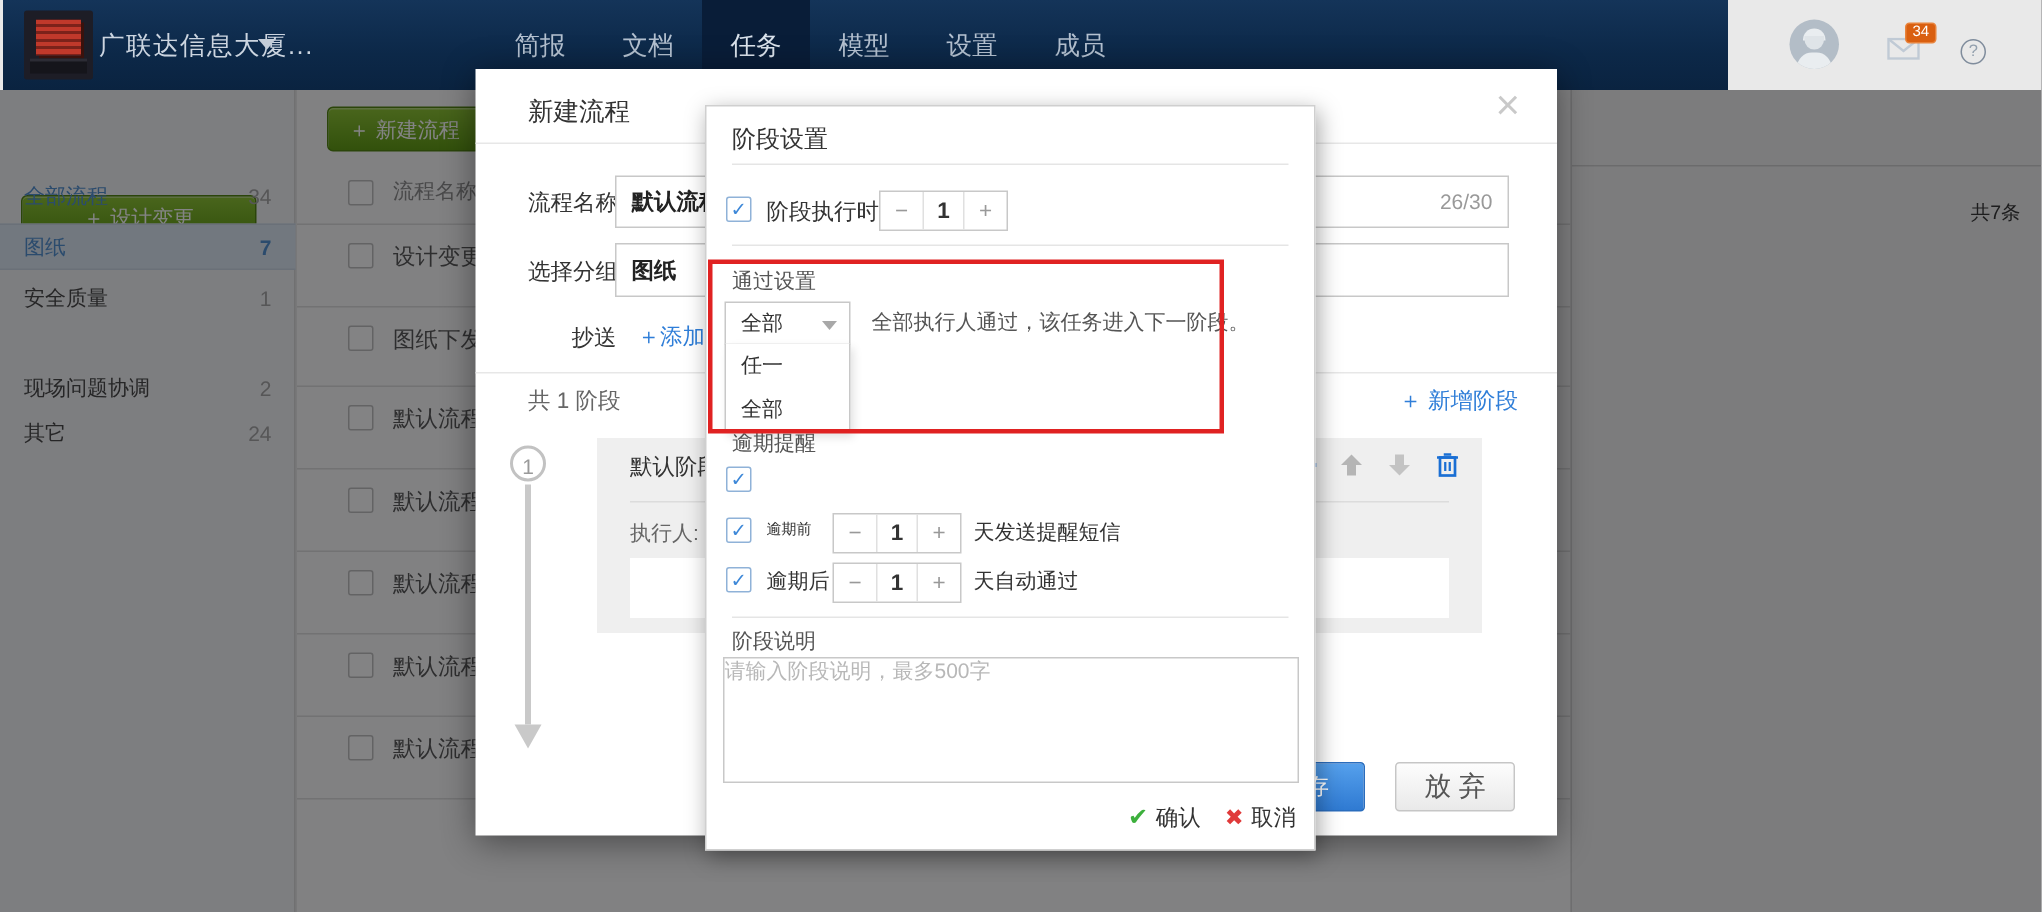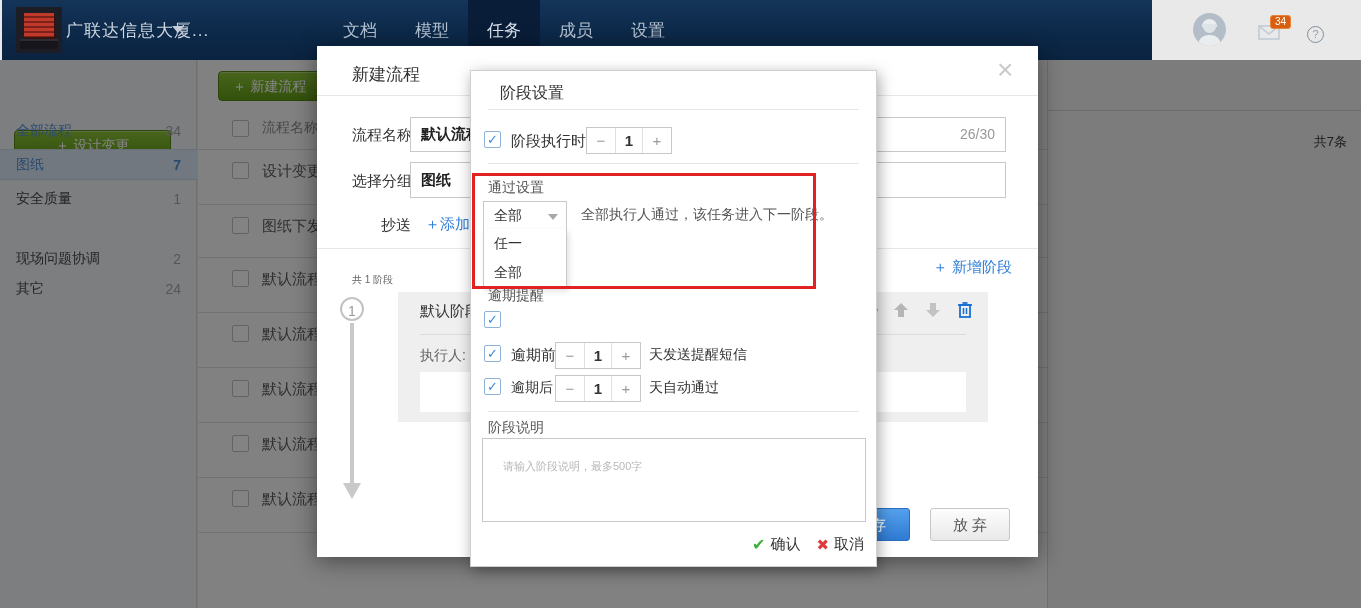--- a/index.html
+++ b/index.html
@@ -70,88 +70,89 @@
   .flabel { position:absolute; font-size:15px; color:#333; }
   .inputbox { position:absolute; border:1px solid #c8c8c8; background:#fff; }
   .m1-name { left:93px; top:71px; width:596px; height:35px; }
   .m1-name input { width:100%; height:100%; border:0; outline:none; padding:0 56px 0 10px;
     font-size:15px; font-weight:bold; color:#222; font-family:inherit; background:transparent; }
   .m1-counter { position:absolute; right:10px; top:8px; font-size:14px; color:#999; }
   .m1-group { left:93px; top:116px; width:596px; height:36px; cursor:pointer; }
   .m1-group .val { position:absolute; left:10px; top:8px; font-size:15px; font-weight:bold; color:#222; }
   .bluelink { color:#2f7ed8; font-size:15px; cursor:pointer; }
   .m1-sep2 { position:absolute; left:0; top:202px; width:721px; border-top:1px solid #e7e7e7; }
-  .m1-stagecount { position:absolute; left:35px; top:227px; font-size:10px; color:#666; }
+  .m1-stagecount { position:absolute; left:35px; top:212px; font-size:15px; color:#666; }
   .m1-addstage { position:absolute; right:26px; top:212px; }
   .stage-circle { position:absolute; left:23px; top:251px; width:24px; height:24px; border:2px solid #c2c2c2;
     border-radius:50%; color:#999; font-size:14px; text-align:center; line-height:24px; background:#fff; }
   .stage-line { position:absolute; left:33px; top:277px; width:4px; height:160px; background:#c9c9c9; }
   .stage-arrow { position:absolute; left:26px; top:437px; width:0; height:0;
     border-left:9px solid transparent; border-right:9px solid transparent; border-top:16px solid #c9c9c9; }
   .stage-panel { position:absolute; left:81px; top:246px; width:590px; height:130px; background:#efefef; }
   .sp-name { position:absolute; left:22px; top:10px; font-size:15px; color:#333; }
   .sp-icons { position:absolute; right:14px; top:9px; display:flex; gap:14px; align-items:center; }
   .sp-icons .ic { width:18px; height:18px; cursor:pointer; }
   .sp-sep { position:absolute; left:22px; right:22px; top:42px; border-top:1px solid #dcdcdc; }
   .sp-exec { position:absolute; left:22px; top:55px; font-size:14px; color:#666; }
   .sp-box { position:absolute; left:22px; top:80px; width:546px; height:40px; background:#fff; }
   .btn-blue { position:absolute; left:511px; top:462px; width:82px; height:33px;
     background:linear-gradient(180deg,#55a0ec,#2f7ad2); border:1px solid #2a6dbd; border-radius:3px;
     color:#fff; font-size:15px; text-align:center; line-height:31px; cursor:pointer; }
   .btn-gray { position:absolute; left:613px; top:462px; width:80px; height:33px;
     background:linear-gradient(180deg,#fdfdfd,#e9e9e9); border:1px solid #c6c6c6; border-radius:3px;
-    color:#555; font-size:15px; text-align:center; line-height:31px; cursor:pointer; }
+    color:#555; font-size:18px; text-align:center; line-height:31px; cursor:pointer; }
 
   
   .modal2 { position:absolute; left:470px; top:70px; width:407px; height:497px; background:#fff;
     border:1px solid #cfcfcf; box-shadow:2px 4px 14px rgba(0,0,0,.35); z-index:7; }
-  .m2-title { position:absolute; left:17px; top:12px; font-size:16px; color:#333;margin-left:12px; }
+  .m2-title { position:absolute; left:17px; top:12px; font-size:16px; color:#333; }
   .m2-sep { position:absolute; left:17px; right:17px; border-top:1px solid #e5e5e5; }
   .chkbox { position:absolute; width:17px; height:17px; border:1px solid #8fb2d8; border-radius:2px;
     background:#fff; color:#3c87d8; font-size:13px; font-weight:bold; text-align:center; line-height:15px; cursor:pointer; }
   .m2-lbl { position:absolute; font-size:15px; color:#333; }
   .stepper { position:absolute; display:flex; border:1px solid #c8c8c8; background:#fff; height:27px; }
   .stepper .cell { width:28px; text-align:center; line-height:25px; font-size:15px; color:#999; cursor:pointer; }
   .stepper .cell.val { color:#333; font-weight:bold; border-left:1px solid #e0e0e0; border-right:1px solid #e0e0e0; cursor:default; }
   .sec-lbl { position:absolute; left:17px; font-size:14px; color:#555; }
   .m2-select { position:absolute; left:12px; top:130px; width:84px; height:29px; border:1px solid #c8c8c8;
     background:#fff; cursor:pointer; }
   .m2-select .val { position:absolute; left:10px; top:5px; font-size:14px; color:#333; }
   .m2-select .car { position:absolute; right:8px; top:12px; width:0; height:0;
     border-left:5px solid transparent; border-right:5px solid transparent; border-top:6px solid #a8a8a8; }
   .m2-desc { position:absolute; left:110px; top:135px; font-size:14px; color:#555; }
   .m2-droplist { position:absolute; left:12px; top:158px; width:84px; background:#fff;
     border:1px solid #c8c8c8; border-top:0; box-shadow:2px 3px 6px rgba(0,0,0,.12); z-index:8; }
   .m2-droplist .opt { height:29px; line-height:29px; padding-left:10px; font-size:14px; color:#333; cursor:pointer; }
   .red-rect { position:absolute; left:1px; top:102px; width:344px; height:116px; border:3px solid #e02222;
     z-index:9; pointer-events:none; }
   .m2-textarea { position:absolute; left:11px; top:367px; width:384px; height:84px; border:1px solid #c8c8c8;
-    padding:20px; font-size:11px; color:#c2410c; resize:none; outline:none; font-family:inherit; }
+    padding:0; font-size:14px; color:#c2410c; resize:none; outline:none; font-family:inherit; }
   .m2-textarea::placeholder { color:#b8b8b8; }
   .m2-footer { position:absolute; right:12px; top:464px; display:flex; gap:16px; align-items:center; }
   .m2-footer .act { display:flex; gap:5px; align-items:center; font-size:15px; color:#333; cursor:pointer; }
   .ok-ic { color:#3db03d; font-size:16px; font-weight:bold; }
   .no-ic { color:#e03a3a; font-size:15px; font-weight:bold; }
 </style>
 </head>
 <body>
 
 <div class="topbar">
   <div class="logo">
     <div class="bld"></div>
     <div class="base"></div>
   </div>
   <div class="projname">广联达信息大厦...</div>
   <div class="caret-down"></div>
   <div class="nav">
+    <div class="tab">简报</div>
     <div class="tab">文档</div>
+    <div class="tab active">任务</div>
     <div class="tab">模型</div>
-    <div class="tab active">任务</div>
+    <div class="tab">设置</div>
     <div class="tab">成员</div>
-    <div class="tab">设置</div>
   </div>
   <div class="avatar">
     <div class="hat"></div>
     <div class="head"></div>
     <div class="body"></div>
   </div>
   <svg class="mail" viewBox="0 0 22 15">
     <rect x="1" y="1" width="20" height="13" fill="none" stroke="#c0cad5" stroke-width="1.6"></rect>
     <polyline points="1,1 11,9 21,1" fill="none" stroke="#c0cad5" stroke-width="1.6"></polyline>
   </svg>
@@ -317,21 +318,21 @@
   <div class="m2-droplist">
     <div class="opt">任一</div>
     <div class="opt">全部</div>
   </div>
 
   <div class="sec-lbl" style="top:216px">逾期提醒</div>
 
   <div class="chkbox" style="left:13px;top:240px">✓</div>
 
   <div class="chkbox" style="left:13px;top:274px">✓</div>
-  <div class="m2-lbl" style="left:40px;top:275px;font-size:15px">逾期前</div>
+  <div class="m2-lbl" style="left:40px;top:275px;font-size:10px">逾期前</div>
   <div class="stepper" style="left:84px;top:271px">
     <div class="cell">−</div>
     <div class="cell val">1</div>
     <div class="cell">+</div>
   </div>
   <div class="m2-lbl" style="left:178px;top:275px;font-size:14px">天发送提醒短信</div>
 
   <div class="chkbox" style="left:13px;top:307px">✓</div>
   <div class="m2-lbl" style="left:40px;top:308px;font-size:14px">逾期后</div>
   <div class="stepper" style="left:84px;top:304px">

